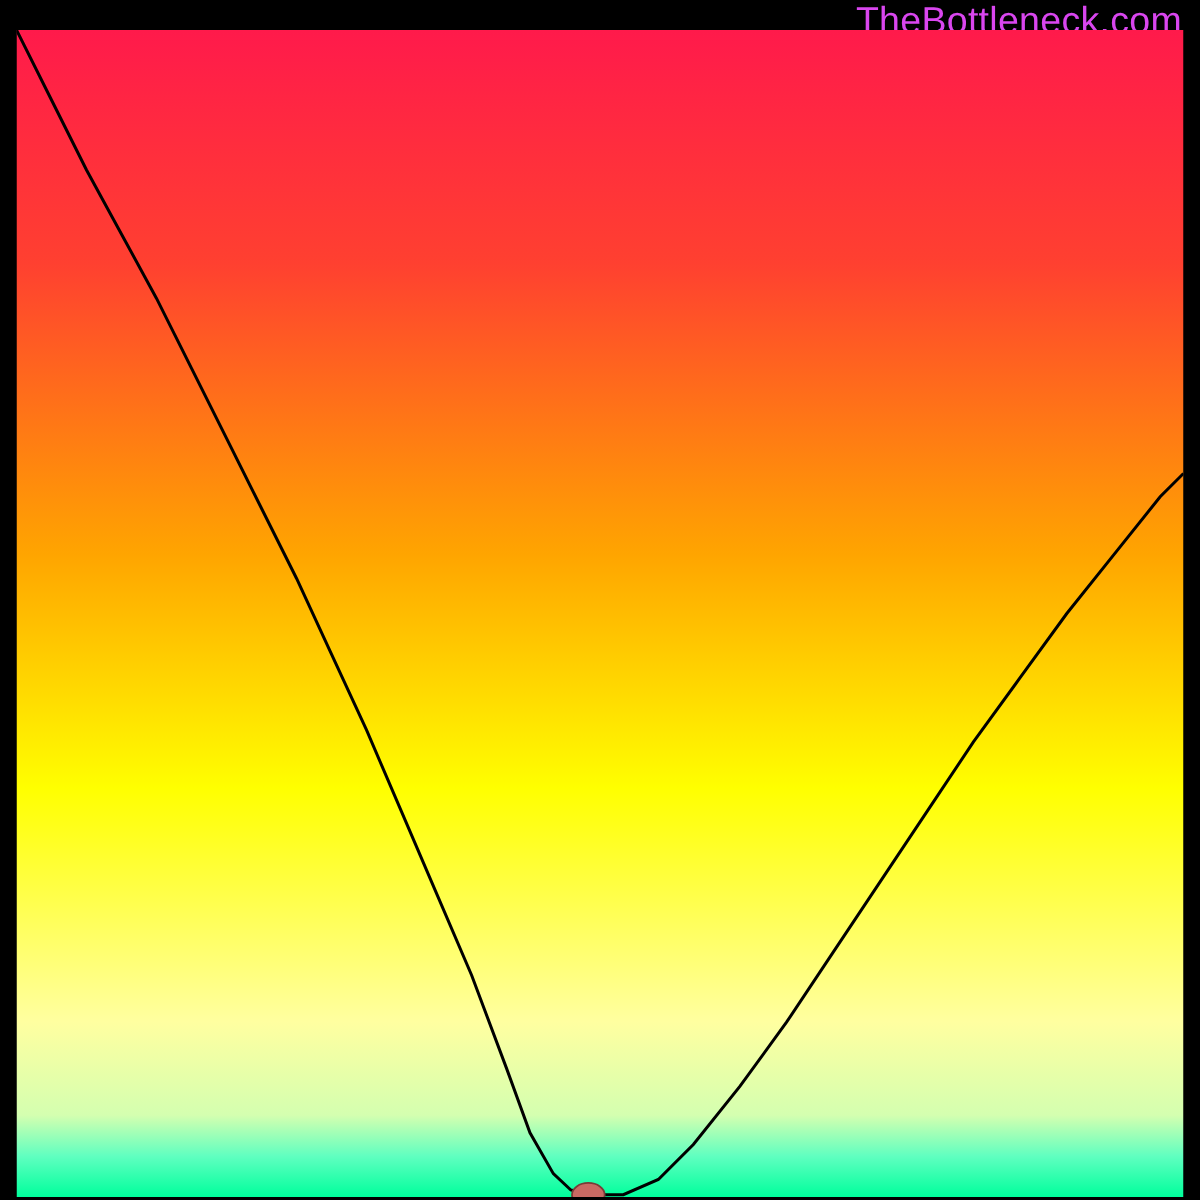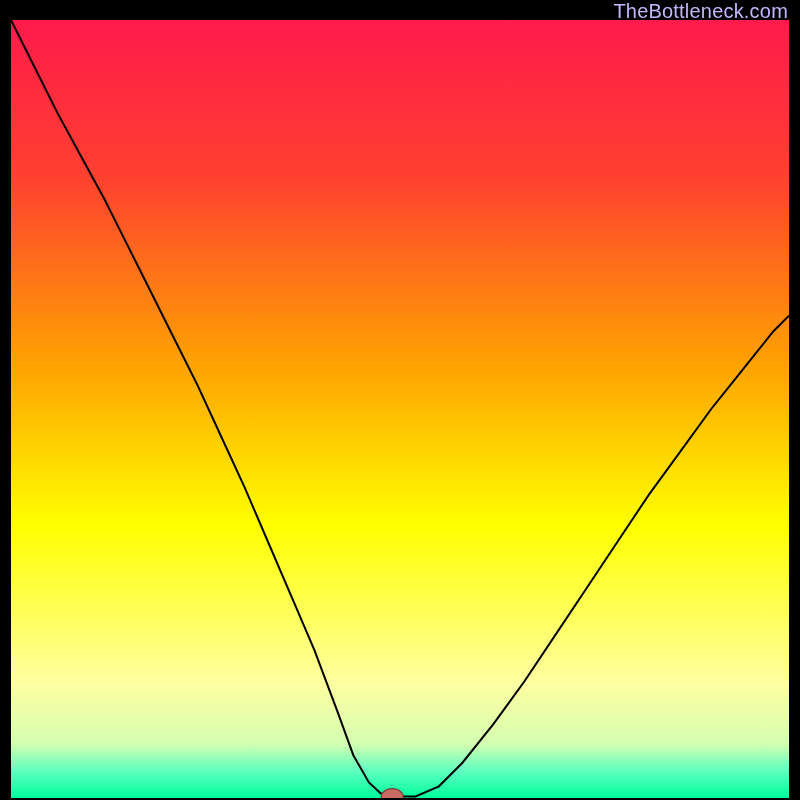--- a/index.html
+++ b/index.html
@@ -23,22 +23,22 @@
     left: 0;
     top: 0;
     width: 778px;
     height: 778px;
   }
   .watermark {
     position: absolute;
     top: 0px;
     right: 12px;
     font-family: Arial, Helvetica, sans-serif;
-    font-size: 20px;
-    color: #c4b5fd;
+    font-size: 25px;
+    color: #d946ef;
     font-weight: 500;
     letter-spacing: 0.2px;
   }
   svg { display: block; }
 </style>
 </head>
 <body>
 
 <div class="watermark">TheBottleneck.com</div>
 

